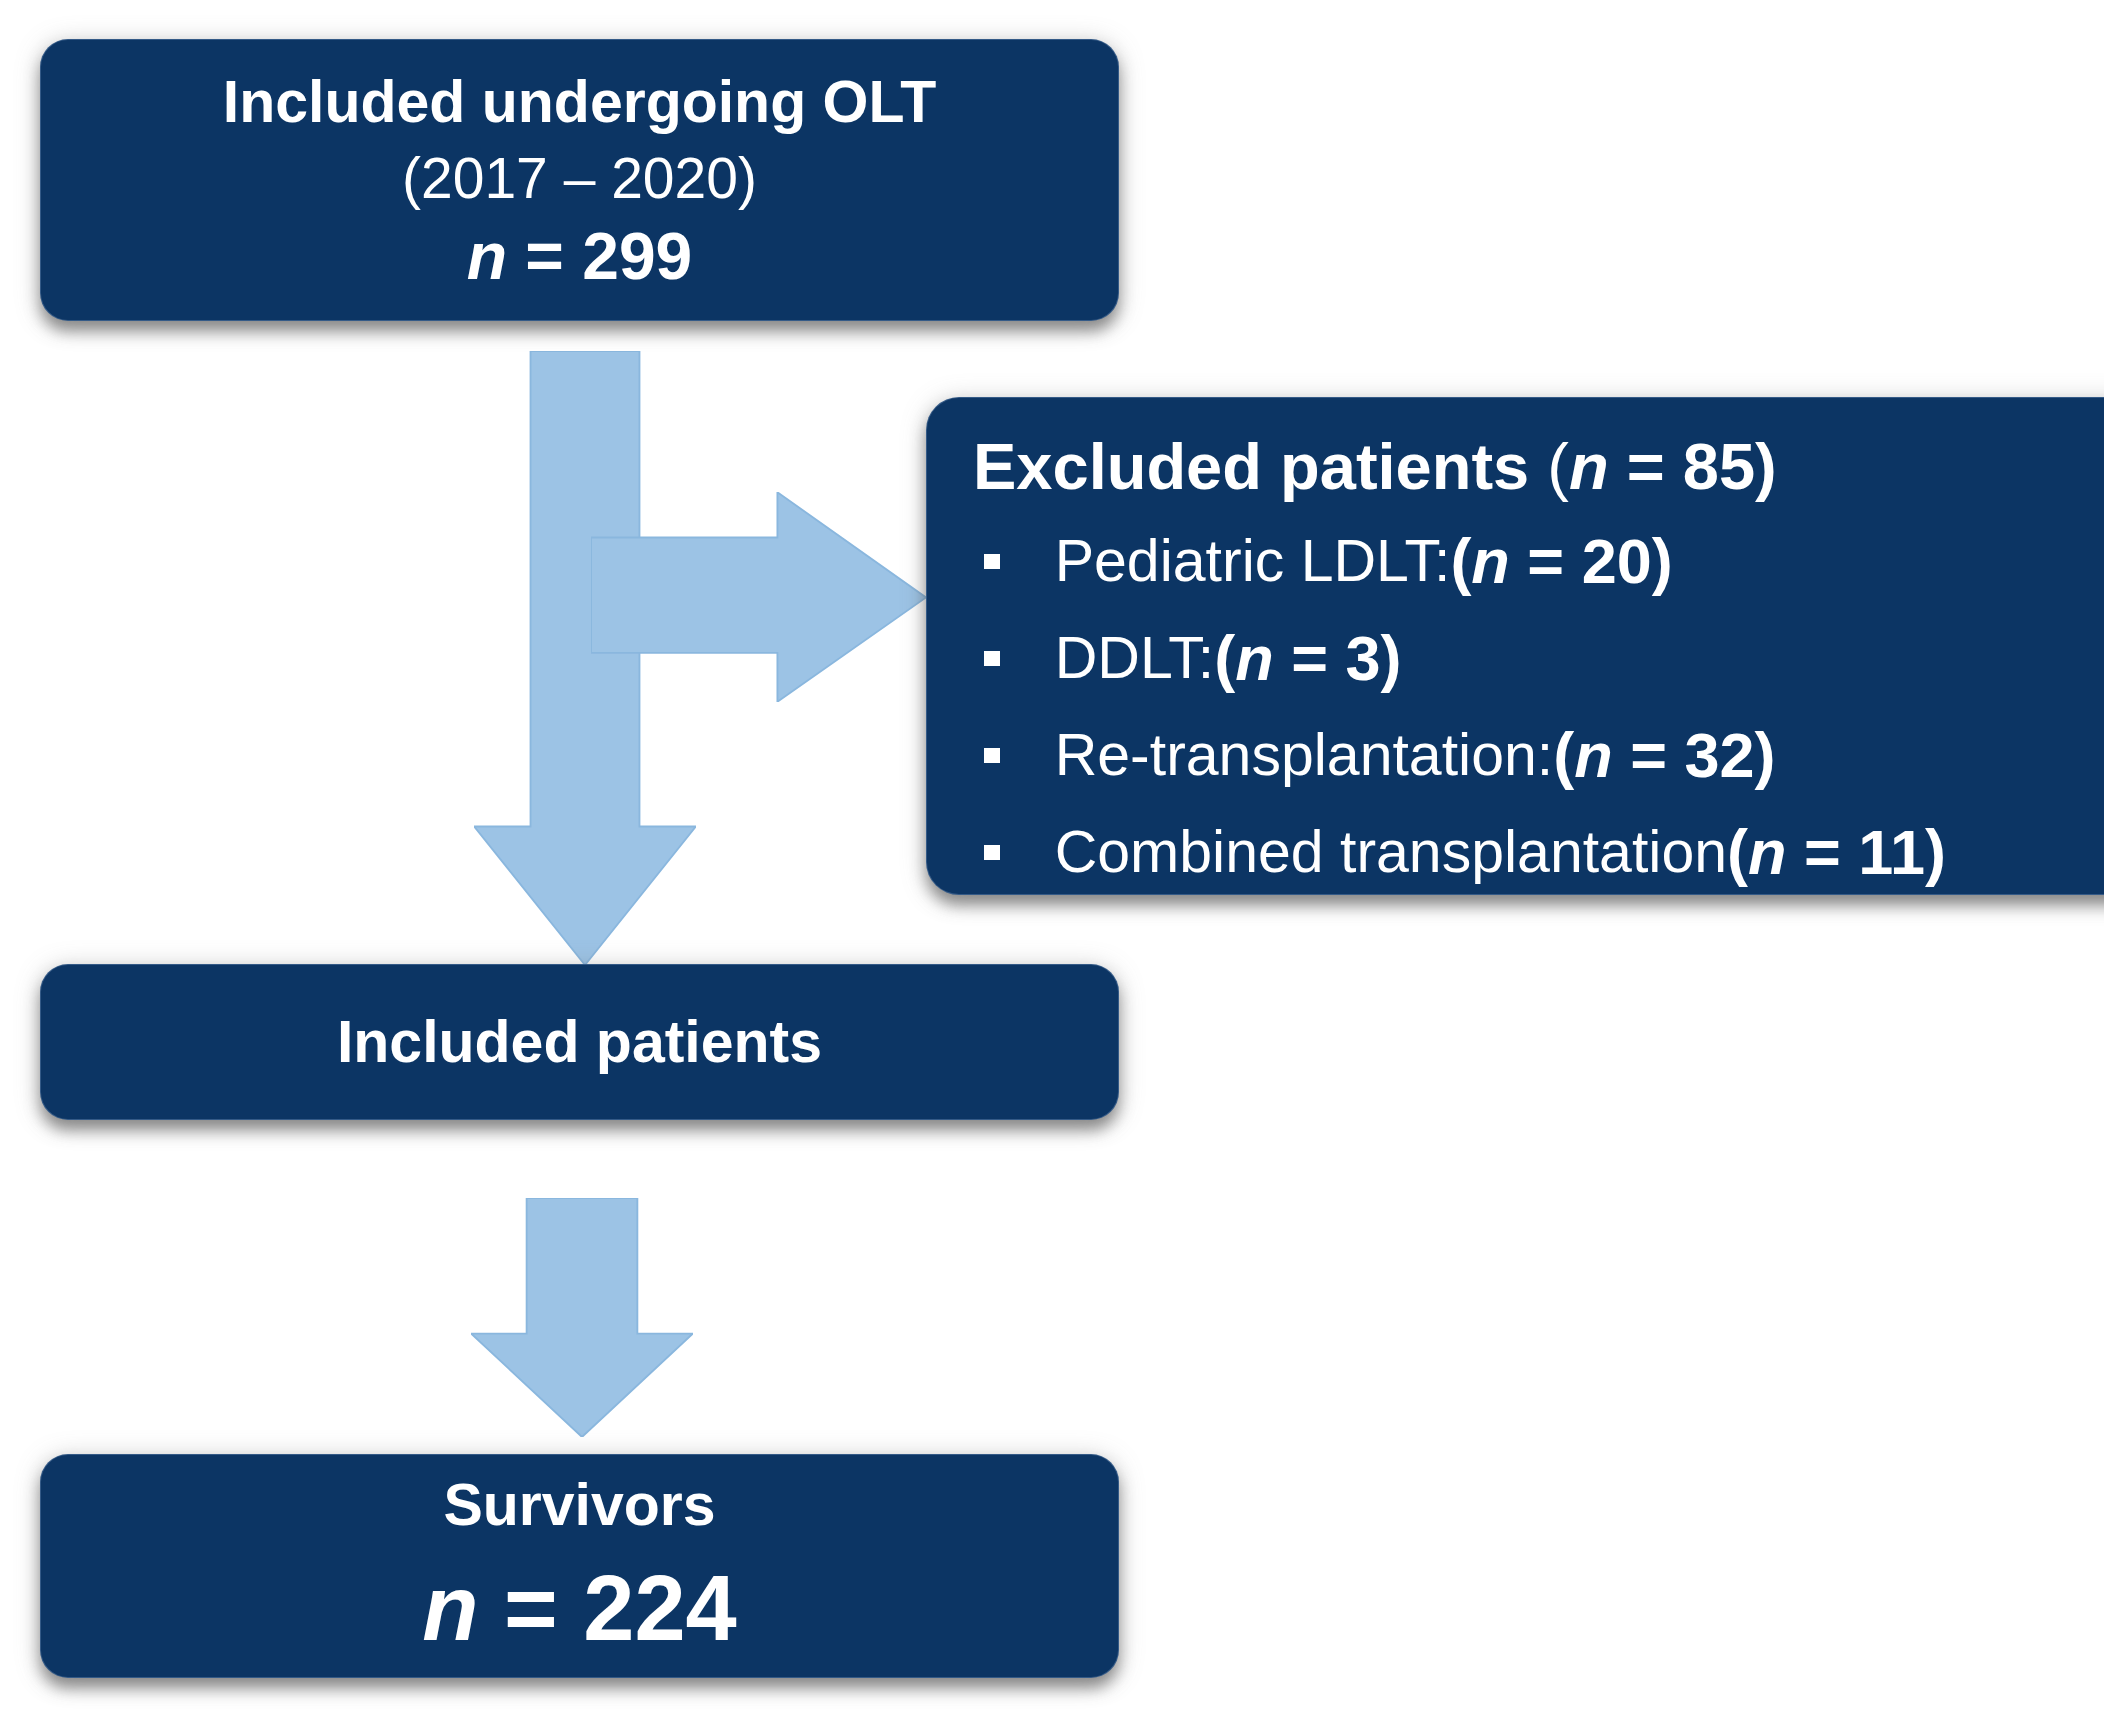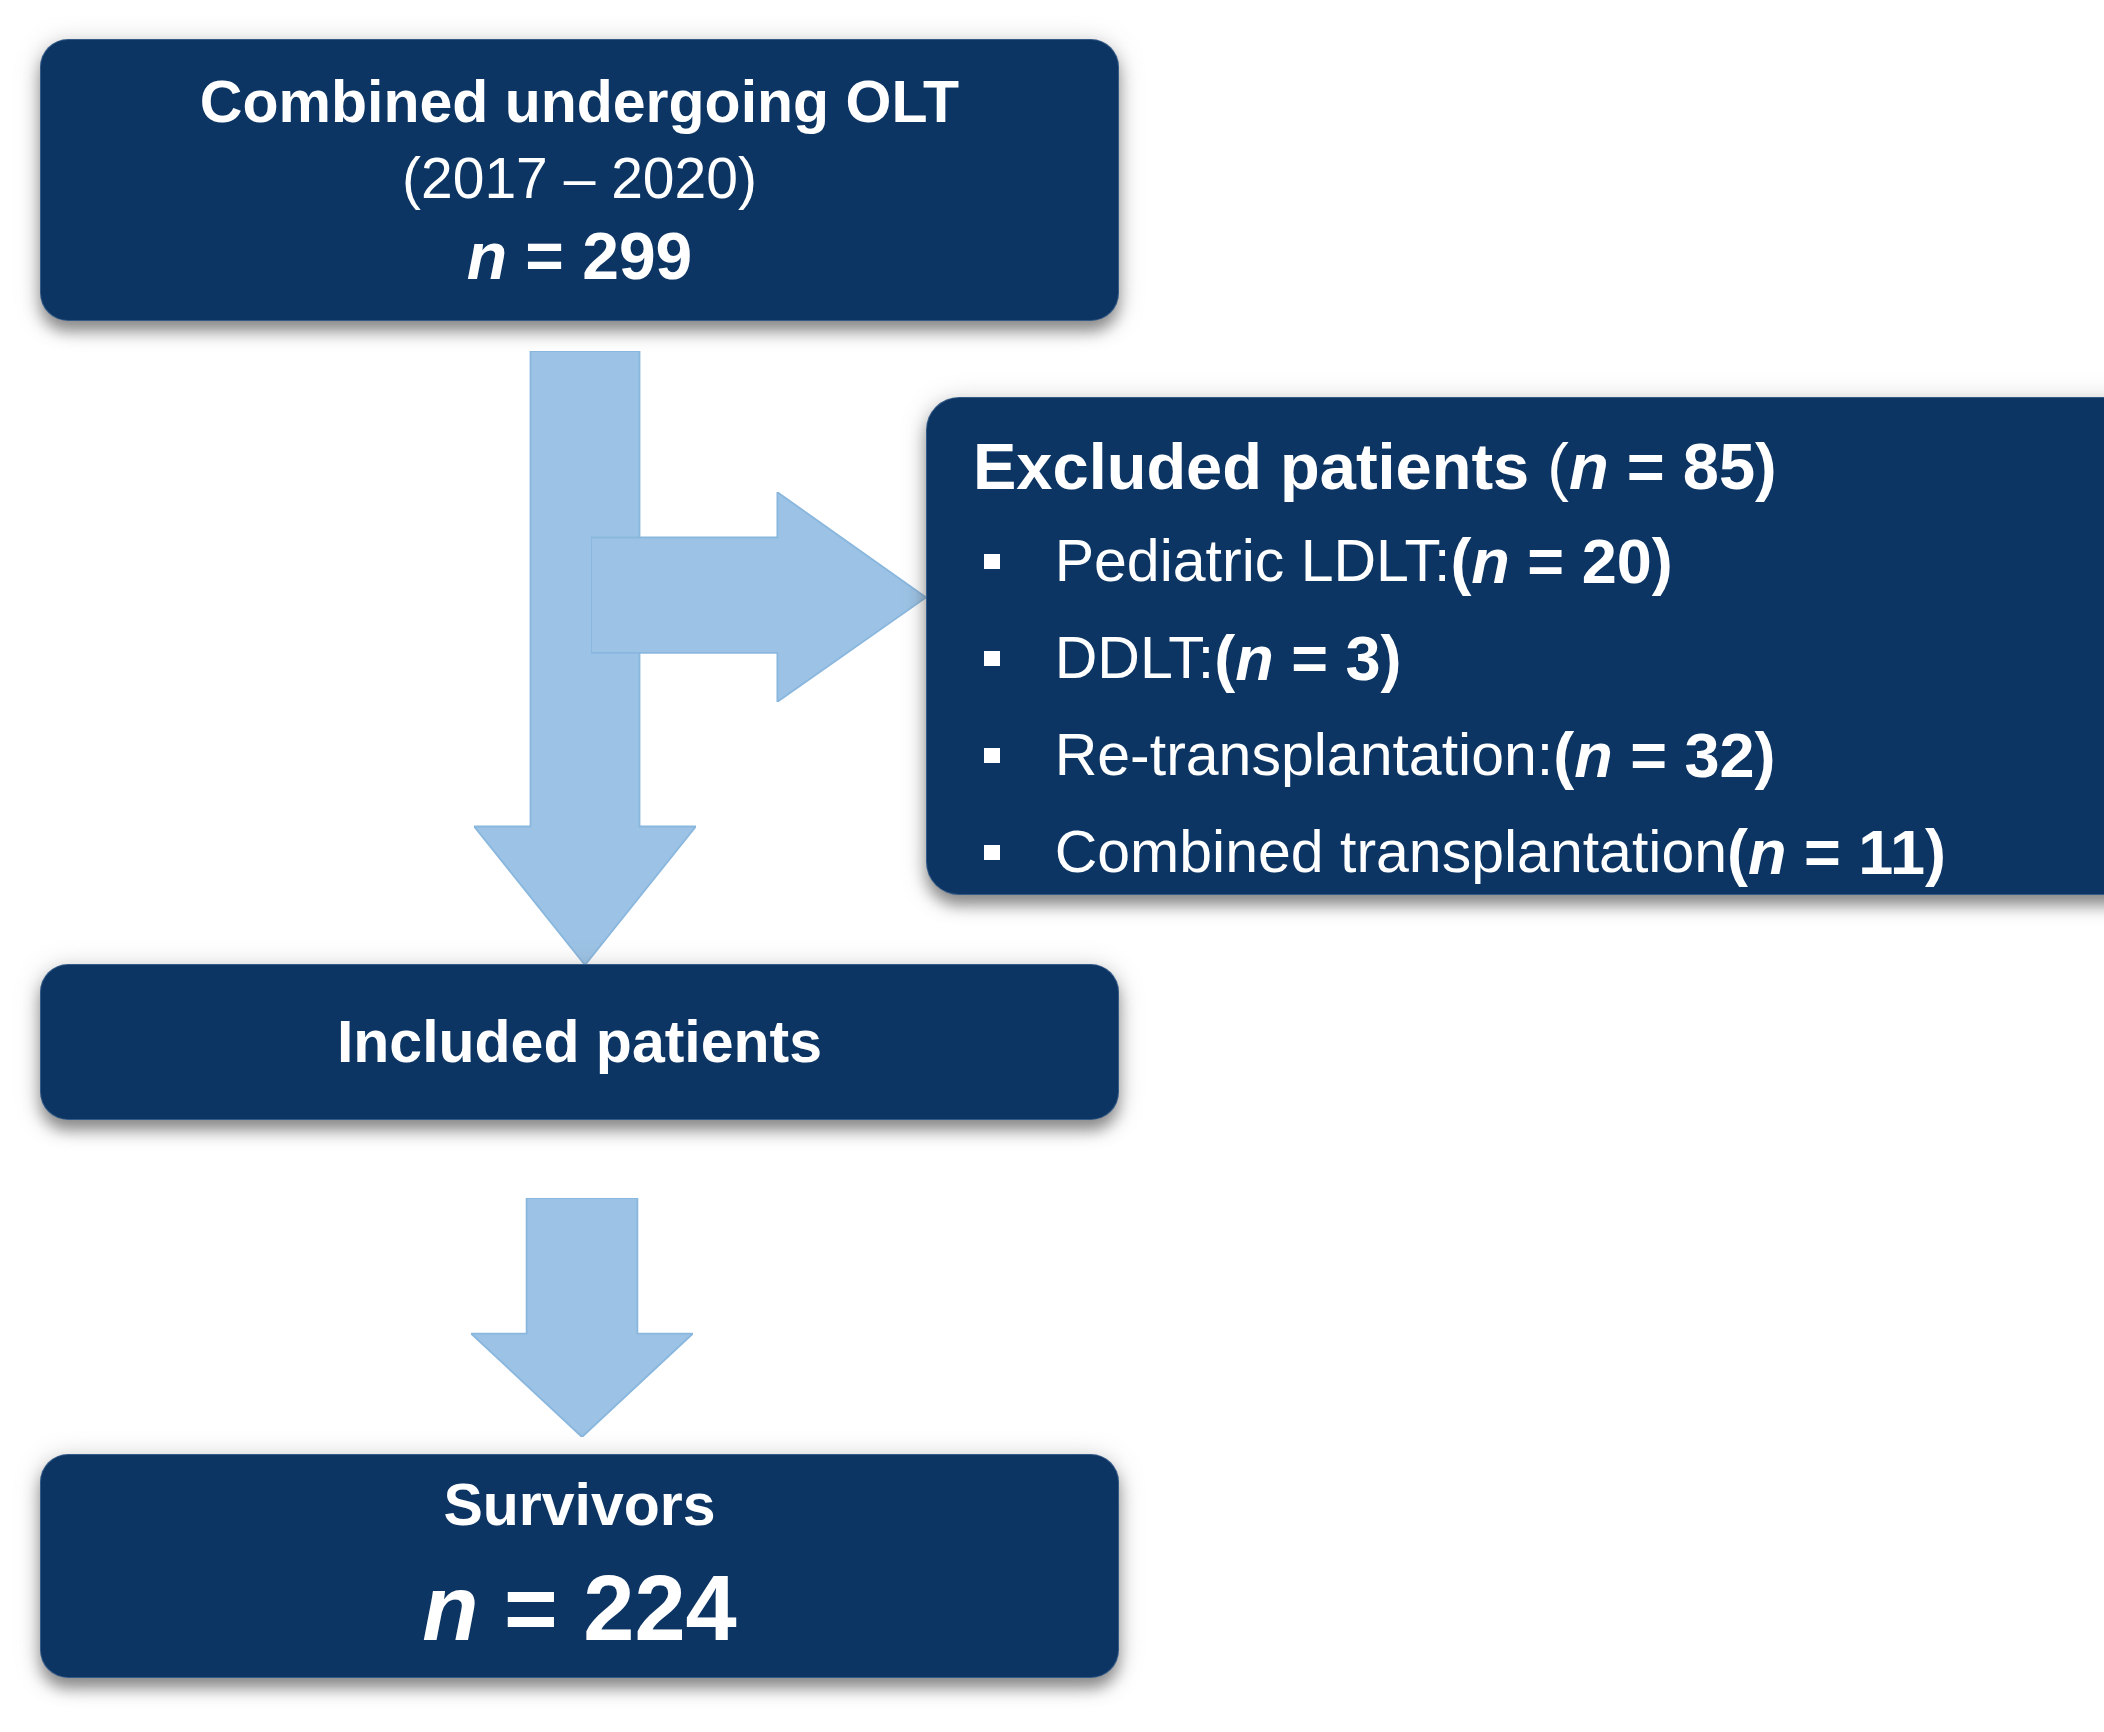--- a/index.html
+++ b/index.html
@@ -77,21 +77,21 @@
 
   <svg class="arrow" style="left:591px; top:492px;" width="335" height="210" viewBox="0 0 363 227">
     <polygon points="0,49 202,49 202,0 363,114 202,227 202,174 0,174"></polygon>
   </svg>
 
   <svg class="arrow" style="left:471px; top:1198px;" width="222" height="239" viewBox="0 0 240 259">
     <polygon points="60,0 180,0 180,147 240,147 120,259 0,147 60,147"></polygon>
   </svg>
 
   <div class="box center-box" id="top-box">
-    <div class="l1">Combined undergoing OLT</div>
+    <div class="l1">Included undergoing OLT</div>
     <div class="l2">(2017 – 2020)</div>
     <div class="l3"><span class="nvar">n</span><span> = 299</span></div>
   </div>
 
   <div class="box" id="excluded-box">
     <div class="heading"><span>Excluded patients </span><span class="paren-light">(</span><span class="nvar">n</span><span> = 85)</span></div>
 
     <div class="bullet-row">
       <span class="bullet-sq"></span>
       <span class="bullet-label">Pediatric LDLT: </span>

